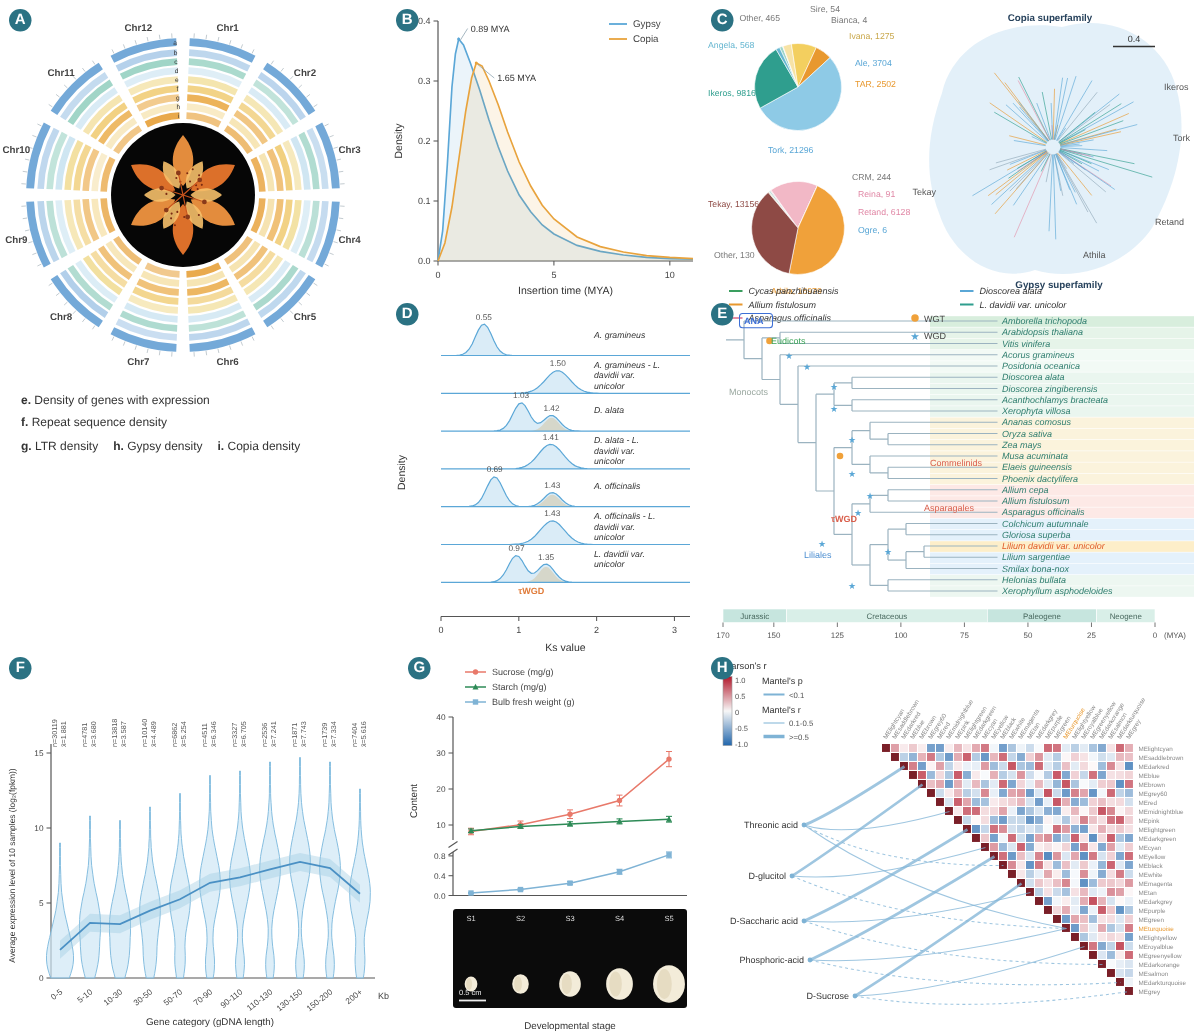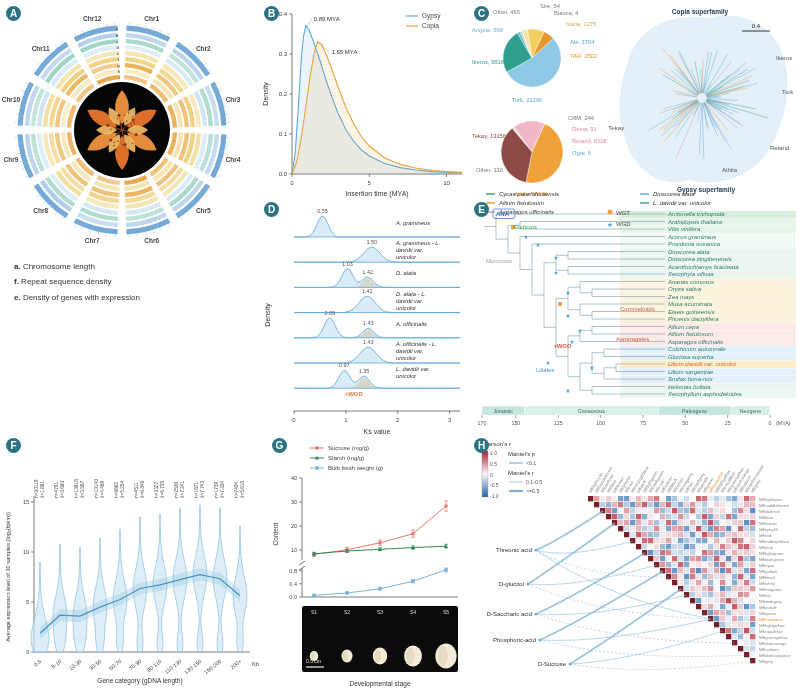--- a/index.html
+++ b/index.html
@@ -267,27 +267,29 @@
         <line x1="0" y1="0" x2="-13.31479122813215" y2="-4.326237921249268" stroke="#c8551e" stroke-width="0.8"></line>
         <circle cx="-14.265847744427303" cy="-4.635254915624216" r="1.6" fill="#8a3a1a"></circle>
         <line x1="0" y1="0" x2="-2.910763671448637" y2="-13.694066410273278" stroke="#c8551e" stroke-width="0.8"></line>
         <circle cx="-3.118675362266397" cy="-14.672214011007084" r="1.6" fill="#8a3a1a"></circle>
         <line x1="0" y1="0" x2="10.40402755668352" y2="-9.367828489024014" stroke="#c8551e" stroke-width="0.8"></line>
         <circle cx="11.147172382160914" cy="-10.036959095382873" r="1.6" fill="#8a3a1a"></circle>
       </g>
     </svg>
   <div id="legendA">
       <div class="leg-row">
-        <span class="leg-item"><b>a.</b> Chromosome length</span>
+        <span class="leg-item"><b>e.</b> Density of genes with expression</span>
       </div>
       <div class="leg-row">
         <span class="leg-item"><b>f.</b> Repeat sequence density</span>
       </div>
       <div class="leg-row">
-        <span class="leg-item"><b>e.</b> Density of genes with expression</span>
+        <span class="leg-item"><b>g.</b> LTR density</span>
+        <span class="leg-item"><b>h.</b> Gypsy density</span>
+        <span class="leg-item"><b>i.</b> Copia density</span>
       </div>
     </div>
   <svg id="svgB" class="panel-svg" style="left:258px;top:0" width="212" height="205" viewBox="0 0 212 205">
       <line x1="34" y1="174" x2="204" y2="174" stroke="#555" stroke-width="0.8"></line>
       <line x1="34" y1="174" x2="34" y2="14" stroke="#555" stroke-width="0.8"></line>
       <line x1="34" y1="174" x2="34" y2="177" stroke="#555" stroke-width="0.7"></line>
       <text x="34" y="185" text-anchor="middle" font-size="6" fill="#444">0</text>
       <line x1="111.27272727272727" y1="174" x2="111.27272727272727" y2="177" stroke="#555" stroke-width="0.7"></line>
       <text x="111.27272727272727" y="185" text-anchor="middle" font-size="6" fill="#444">5</text>
       <line x1="188.54545454545453" y1="174" x2="188.54545454545453" y2="177" stroke="#555" stroke-width="0.7"></line>

